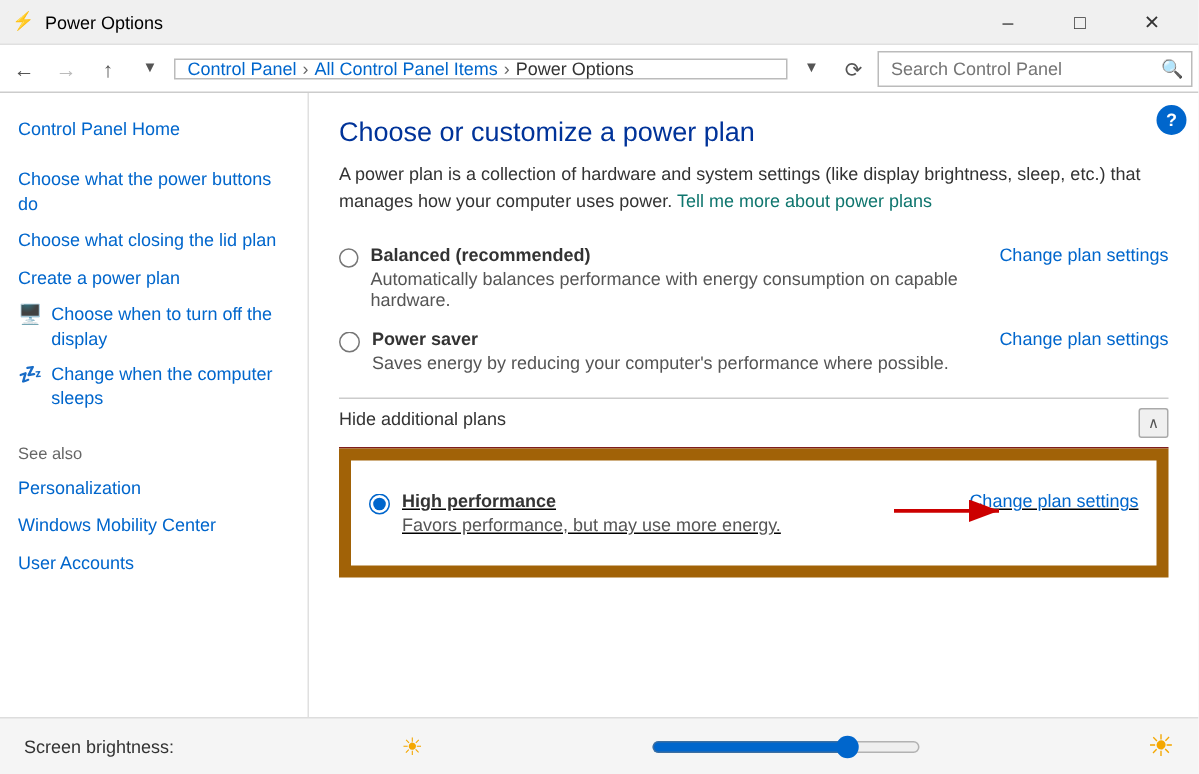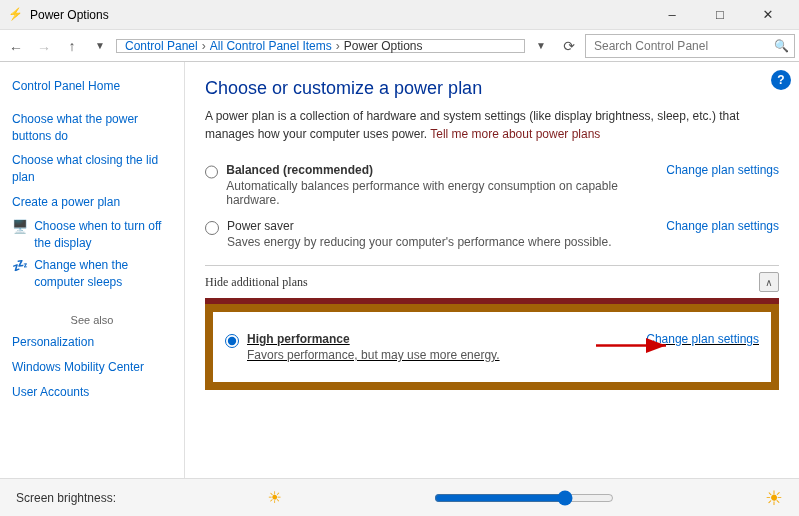--- a/index.html
+++ b/index.html
@@ -65,41 +65,40 @@
 
     
     .main-container {
       display: flex;
       height: calc(516px - 30px - 32px - 38px);
       background: #fff;
     }
 
     
     .sidebar {
-      width: 185px;
+      width: 206px;
       background: #fff;
       border-right: 1px solid #e0e0e0;
       padding: 12px 0;
       overflow-y: auto;
       flex-shrink: 0;
     }
     .sidebar-link {
       display: block;
       padding: 4px 12px;
       color: #0066cc;
       cursor: pointer;
       font-size: 12px;
       line-height: 1.4;
     }
     .sidebar-section { margin-top: 16px; }
     .sidebar-section-title {
       padding: 4px 12px;
       font-size: 11px;
       color: #666;
-      text-align: center;
     }
     .sidebar-icon-link {
       display: flex;
       align-items: flex-start;
       padding: 3px 12px;
       color: #0066cc;
       cursor: pointer;
       font-size: 12px;
       line-height: 1.4;
       gap: 6px;
@@ -117,21 +116,21 @@
       font-weight: 300;
       color: #003399;
       margin-bottom: 8px;
     }
     .content-description {
       font-size: 12px;
       color: #333;
       margin-bottom: 14px;
       line-height: 1.5;
     }
-    .content-description a { color: #7f1d1d; text-decoration: none; cursor: pointer; }
+    .content-description a { color: #0f766e; text-decoration: none; cursor: pointer; }
 
     .section-label {
       font-size: 12px;
       color: #333;
       margin-bottom: 8px;
       font-weight: 400;
     }
 
     .plan-item {
       display: flex;
@@ -154,28 +153,26 @@
       cursor: pointer;
       white-space: nowrap;
       margin-left: 16px;
       flex-shrink: 0;
       align-self: flex-start;
     }
 
     
     .collapsible-header {
       display: flex;
-      align-items: center;
       justify-content: space-between;
       border-top: 1px solid #ccc;
-      border-bottom: 6px solid #7f1d1d;
+      border-bottom: 1px solid #7f1d1d;
       padding: 6px 0;
       margin: 10px 0 0 0;
       cursor: pointer;
-      font-family: Liberation Serif, serif;
     }
     .collapsible-title { font-size: 12px; color: #333; }
     .collapse-btn {
       width: 20px; height: 20px;
       border: 1px solid #aaa;
       background: #f0f0f0;
       display: flex; align-items: center; justify-content: center;
       font-size: 10px; color: #555; cursor: pointer;
       border-radius: 2px;
     }
@@ -305,21 +302,21 @@
               <div class="plan-desc">Automatically balances performance with energy consumption on capable hardware.</div>
             </div>
           </div>
           <a class="change-plan-link">Change plan settings</a>
         </div>
 
         <div class="plan-item">
           <div class="plan-left">
             <input type="radio" class="plan-radio" name="power-plan" style="">
             <div>
-              <div class="plan-name" style="font-weight:400;">Power saver</div>
+              <div class="plan-name" style="font-weight:700;">Power saver</div>
               <div class="plan-desc">Saves energy by reducing your computer's performance where possible.</div>
             </div>
           </div>
           <a class="change-plan-link">Change plan settings</a>
         </div>
 
         <div class="collapsible-header">
           <span class="collapsible-title">Hide additional plans</span>
           <div class="collapse-btn">∧</div>
         </div>

